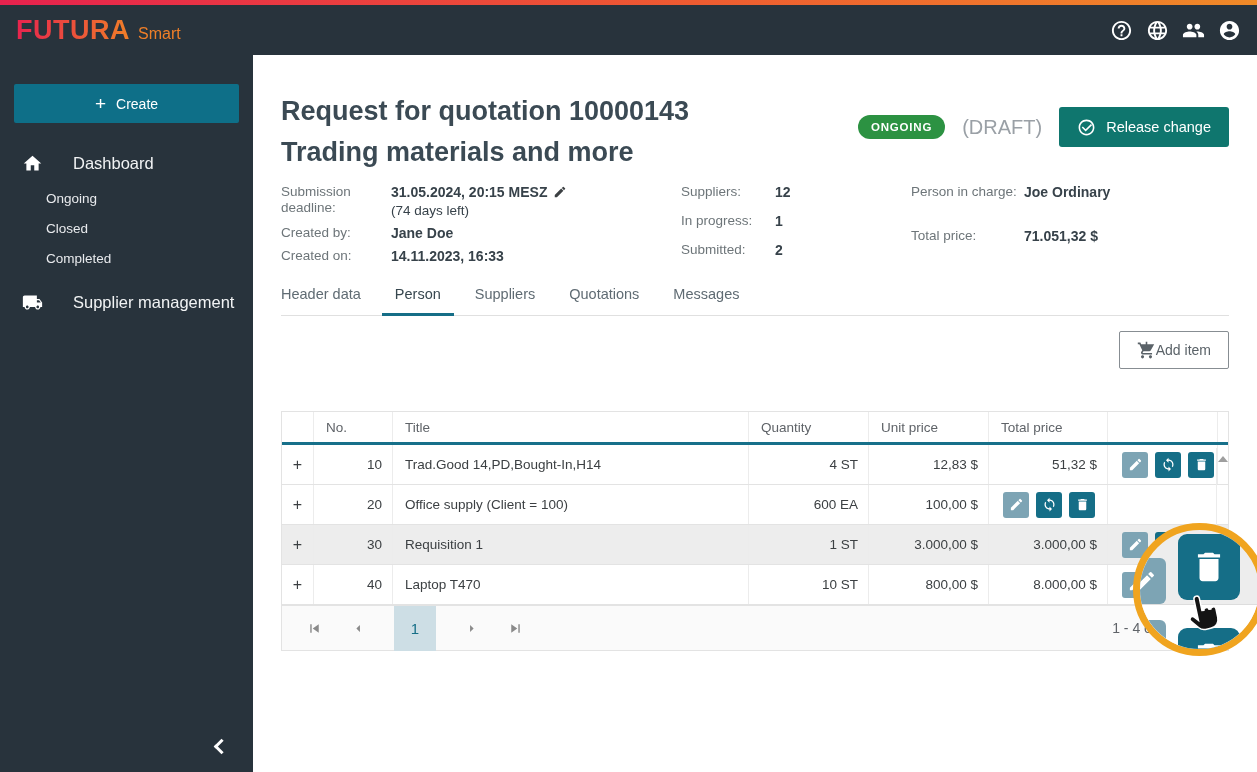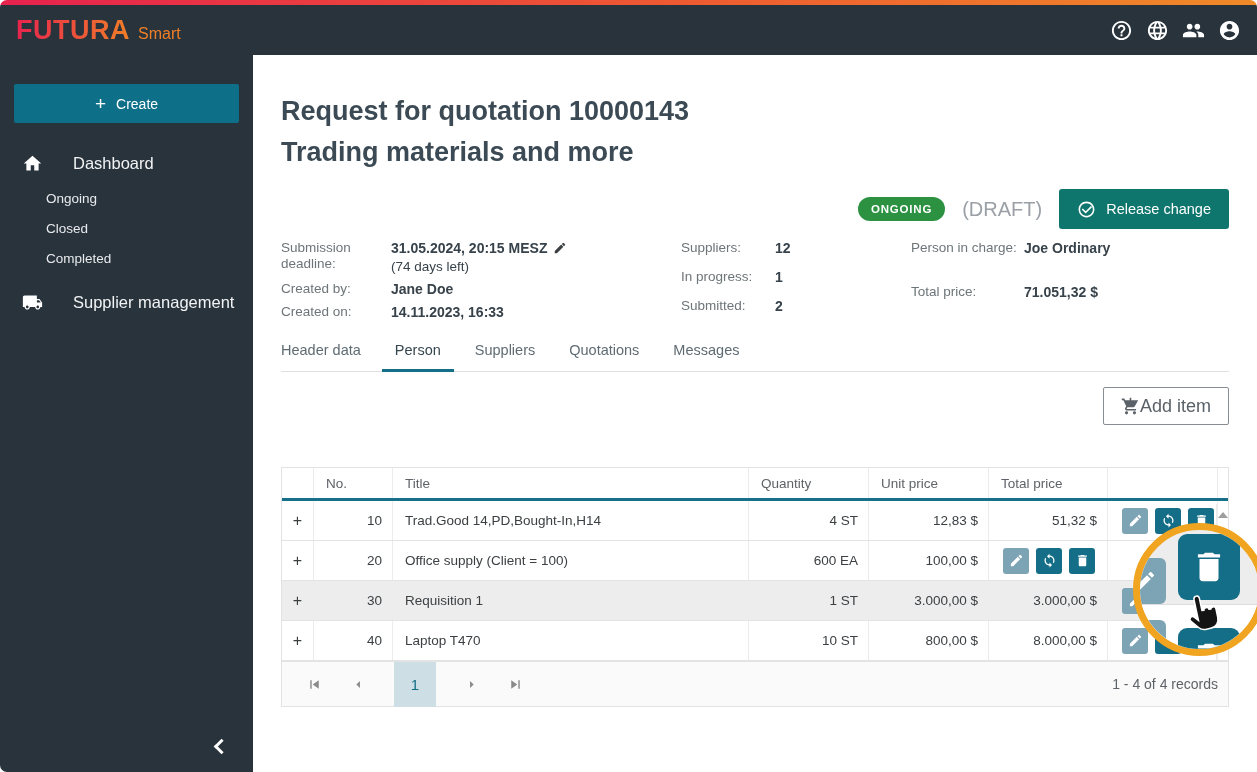--- a/index.html
+++ b/index.html
@@ -1,18 +1,18 @@
 <!DOCTYPE html>
 <html><head>
 <meta charset="utf-8">
 <style>
   * { margin:0; padding:0; box-sizing:border-box; }
   html,body { width:1257px; height:772px; }
   body { font-family:"Liberation Sans", sans-serif; }
-  #app { position:relative; width:1257px; height:772px; background:#fff; overflow:hidden;border-radius:7px; }
+  #app { position:relative; width:1257px; height:772px; background:#fff; overflow:hidden; }
 
   
   .top-strip { position:absolute; top:0; left:0; right:0; height:5px;
     background:linear-gradient(90deg,#e7224e 0%, #ee5b31 55%, #f08a28 100%); z-index:10; }
   .topbar { position:absolute; top:5px; left:0; right:0; height:50px; background:#28333c;
     display:flex; align-items:center; padding:0 16px; z-index:9; }
   .logo-futura { font-size:27px; font-weight:800; letter-spacing:.5px;
     background:linear-gradient(90deg,#e8234e,#f07f28);
     -webkit-background-clip:text; background-clip:text; color:transparent; }
   .logo-smart { color:#f07f28; font-size:16px; margin-left:8px; margin-top:8px; font-weight:500; }
@@ -34,21 +34,21 @@
     font-size:13.5px; color:#e8eaed; cursor:pointer; }
   .mt9 { margin-top:9px; }
   .collapse-btn { position:absolute; bottom:12px; right:20px; width:28px; height:28px;
     display:flex; align-items:center; justify-content:center; cursor:pointer; }
   .chev-left { width:11px; height:11px; border-left:3px solid #fff; border-bottom:3px solid #fff;
     transform:rotate(45deg); margin-left:5px; }
 
   
   .main { position:absolute; left:253px; top:55px; right:0; bottom:0; background:#fff;
     padding:0 28px; }
-  .header-row { display:flex; margin-top:36px;flex-direction:column; }
+  .header-row { display:flex; margin-top:36px; }
   .page-title { font-size:27px; font-weight:700; color:#3b4a54; line-height:41px; }
   .status-group { margin-left:auto; display:flex; align-items:center; gap:17px;
     align-self:flex-start; padding-top:16px; flex:none; }
   .badge-ongoing { background:#2c9242; color:#fff; font-size:11.5px; font-weight:700;
     letter-spacing:.8px; padding:6px 13px; border-radius:13px; }
   .draft-label { color:#9aa0a6; font-size:20px; }
   .release-btn { background:#0f766e; color:#fff; height:40px; padding:0 18px; border-radius:3px;
     display:flex; align-items:center; gap:10px; font-size:14.5px; cursor:pointer; }
   .release-btn svg { width:19px; height:19px; fill:#fff; }
 
@@ -66,21 +66,21 @@
   
   .tabs { display:flex; gap:34px; margin-top:22px; border-bottom:1px solid #e0e0e0; }
   .tab { position:relative; padding-bottom:13px; font-size:14.5px; color:#5f6b73; cursor:pointer; }
   .tab.active { color:#37474f; }
   .tab.active::after { content:""; position:absolute; left:-13px; right:-13px; bottom:-1px;
     height:3px; background:#156e87; }
 
   
   .toolbar { display:flex; justify-content:flex-end; margin-top:15px; }
   .add-item-btn { height:38px; border:1px solid #878d92; border-radius:2px; background:#fff;
-    display:flex; align-items:center; padding:0 17px; font-size:18px; color:#5a6268;
+    display:flex; align-items:center; padding:0 17px; font-size:14px; color:#5a6268;
     cursor:pointer; }
   .add-item-btn svg { width:19px; height:19px; fill:#5a6268; }
 
   
   .table { position:relative; margin-top:42px; border:1px solid #e3e3e3; }
   .t-head, .t-row { display:grid; grid-template-columns:32px 79px 356px 120px 120px 119px 110px 12px;
     align-items:center; }
   .t-head { height:33px; border-bottom:3px solid #17708a; color:#5f6368; font-size:13.5px; }
   .t-row { height:40px; border-bottom:1px solid #e3e3e3; font-size:13.5px; color:#3c4043; }
   .t-row.alt { background:#ededed; }

